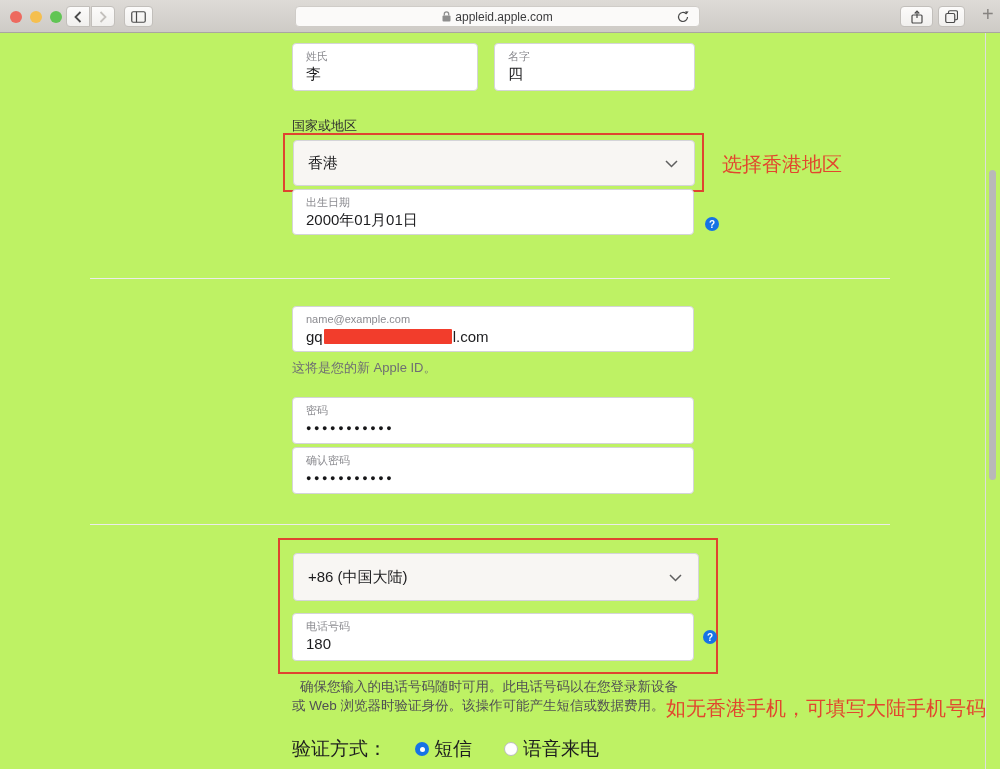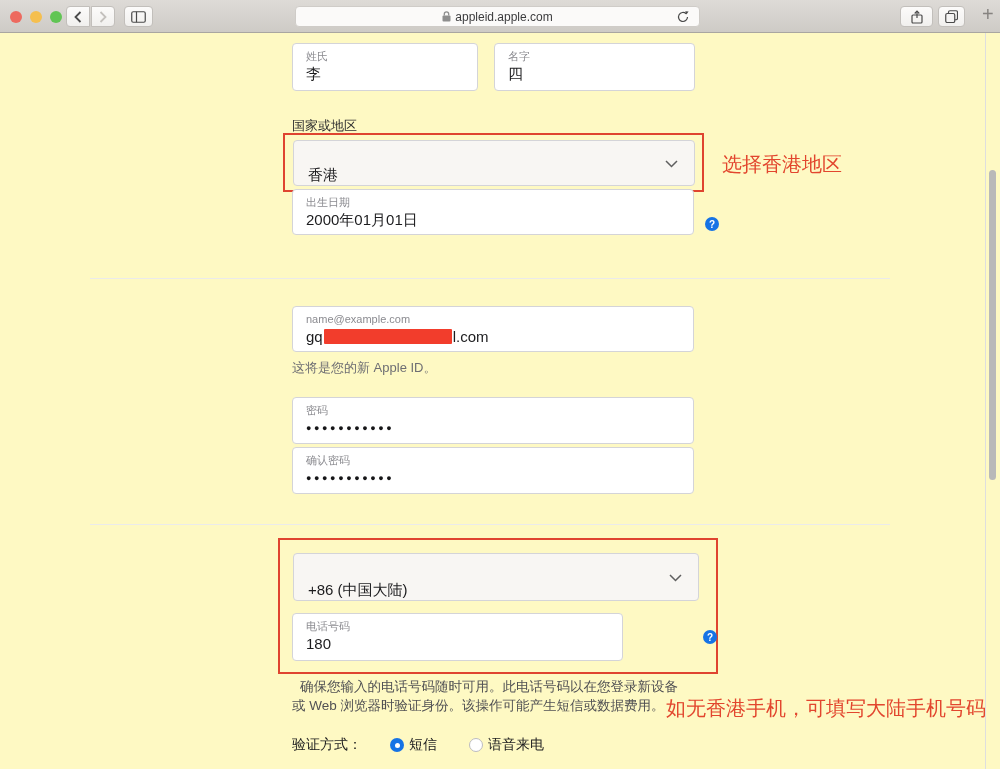--- a/index.html
+++ b/index.html
@@ -22,39 +22,39 @@
   .sidebtn { position:absolute; left:124px; top:6px; width:29px; }
   .sharebtn { position:absolute; left:900px; top:6px; width:33px; }
   .tabsbtn { position:absolute; left:938px; top:6px; width:27px; }
   .plus { position:absolute; left:982px; top:3px; font-size:20px; color:#868380; font-weight:400; }
   .urlbar { position:absolute; left:295px; top:6px; width:405px; height:21px; background:#fbfaf9;
     border:1px solid #cfccc8; border-radius:4px; display:flex; align-items:center; justify-content:center;text-align:right; }
   .urltext { font-size:12px; color:#3c3c3e; margin-left:4px; }
   .urlrefresh { position:absolute; right:9px; top:3px; }
 
   
-  .content { position:absolute; left:0; top:33px; width:1000px; height:736px; background:#fef9c3; }
+  .content { position:absolute; left:0; top:33px; width:1000px; height:736px; background:#bef264; }
   .field { position:absolute; background:#fff; border:1px solid #d4d4d8; border-radius:4px; padding:6px 13px 0 13px; }
   .flabel { font-size:11px; color:#8b8b90; line-height:13px; }
   .fvalue { font-size:15px; color:#1c1c1e; line-height:20px; margin-top:1px; white-space:nowrap; }
   .fvalue.masked { font-size:9px; letter-spacing:2.6px; line-height:20px; color:#161618; }
   .selectbox { position:absolute; background:#f8f6f3; border:1px solid #d4d4d8; border-radius:4px;
-    display:flex; align-items:flex-end; padding:0 14px; font-size:15px; color:#1c1c1e; }
+    display:flex; align-items:center; padding:0 14px; font-size:15px; color:#1c1c1e; }
   .selectbox .chev { position:absolute; right:16px; top:50%; margin-top:-3px; }
   .sectionlabel { position:absolute; font-size:13px; color:#2c2c2e; }
   .redbox { position:absolute; border:2px solid #df4430; background:transparent; pointer-events:none; }
   .redtip { position:absolute; color:#e2462e; font-size:20px; white-space:nowrap; }
   .helpicon { position:absolute; width:14px; height:14px; border-radius:50%; background:#1673e5;
     color:#fff; font-size:10px; font-weight:bold; display:flex; align-items:center; justify-content:center; }
   .divider { position:absolute; left:90px; width:800px; height:1px; background:#ebebeb; }
   .note { position:absolute; font-size:13px; color:#6e6e73; }
   .phonenote { position:absolute; font-size:13.5px; color:#515154; line-height:19px; white-space:nowrap; }
   .redact { display:inline-block; width:128px; height:15px; background:#f23d2c; vertical-align:-2px; border-radius:1px; margin:0 1px; }
 
-  .verifyrow { position:absolute; left:292px; top:738px; display:flex; align-items:center; font-size:14px; color:#1c1c1e; }
+  .verifyrow { position:absolute; left:292px; top:738px; display:flex; align-items:center; font-size:19px; color:#1c1c1e; }
   .verifylabel { margin-right:28px; }
   .radioopt { display:flex; align-items:center; margin-right:32px; }
   .radio { width:14px; height:14px; border-radius:50%; margin-right:5px; position:relative; }
   .radio.sel { background:#1673e5; }
   .radio.sel::after { content:""; position:absolute; left:4.5px; top:4.5px; width:5px; height:5px; border-radius:50%; background:#fff; }
   .radio.unsel { background:#fff; border:1.5px solid #bcbcc0; }
 
   
   .pageedge { position:absolute; left:985px; top:33px; width:1px; height:736px; background:#dedede; }
   .scrollthumb { position:absolute; left:989px; top:170px; width:7px; height:310px; background:#b9b9b9; border-radius:4px; }
@@ -161,21 +161,21 @@
 
     <div class="divider" style="top:491px;"></div>
 
     <div class="redbox" style="left:278px; top:505px; width:440px; height:136px;"></div>
     <div class="selectbox" style="left:293px; top:520px; width:406px; height:48px;">
       <span>+86 (中国大陆)</span>
       <svg class="chev" width="13" height="8" viewBox="0 0 13 8">
           <polyline points="1,1 6.5,6.5 12,1" fill="none" stroke="#5f5f5f" stroke-width="1.5"></polyline>
         </svg>
     </div>
-    <div class="field" style="left:292px; top:580px; width:331px; height:48px;">
+    <div class="field" style="left:292px; top:580px; width:402px; height:48px;">
       <div class="flabel">电话号码</div>
       <div class="fvalue">180</div>
     </div>
     <div class="helpicon" style="left:703px; top:597px;">?</div>
 
     <div class="phonenote" style="left:300px; top:644px;">确保您输入的电话号码随时可用。此电话号码以在您登录新设备</div>
     <div class="phonenote" style="left:292px; top:663px;">或 Web 浏览器时验证身份。该操作可能产生短信或数据费用。</div>
     <div class="redtip" style="left:666px; top:662px;">如无香港手机，可填写大陆手机号码</div>
 
     <div class="verifyrow" style="top:703px;">

